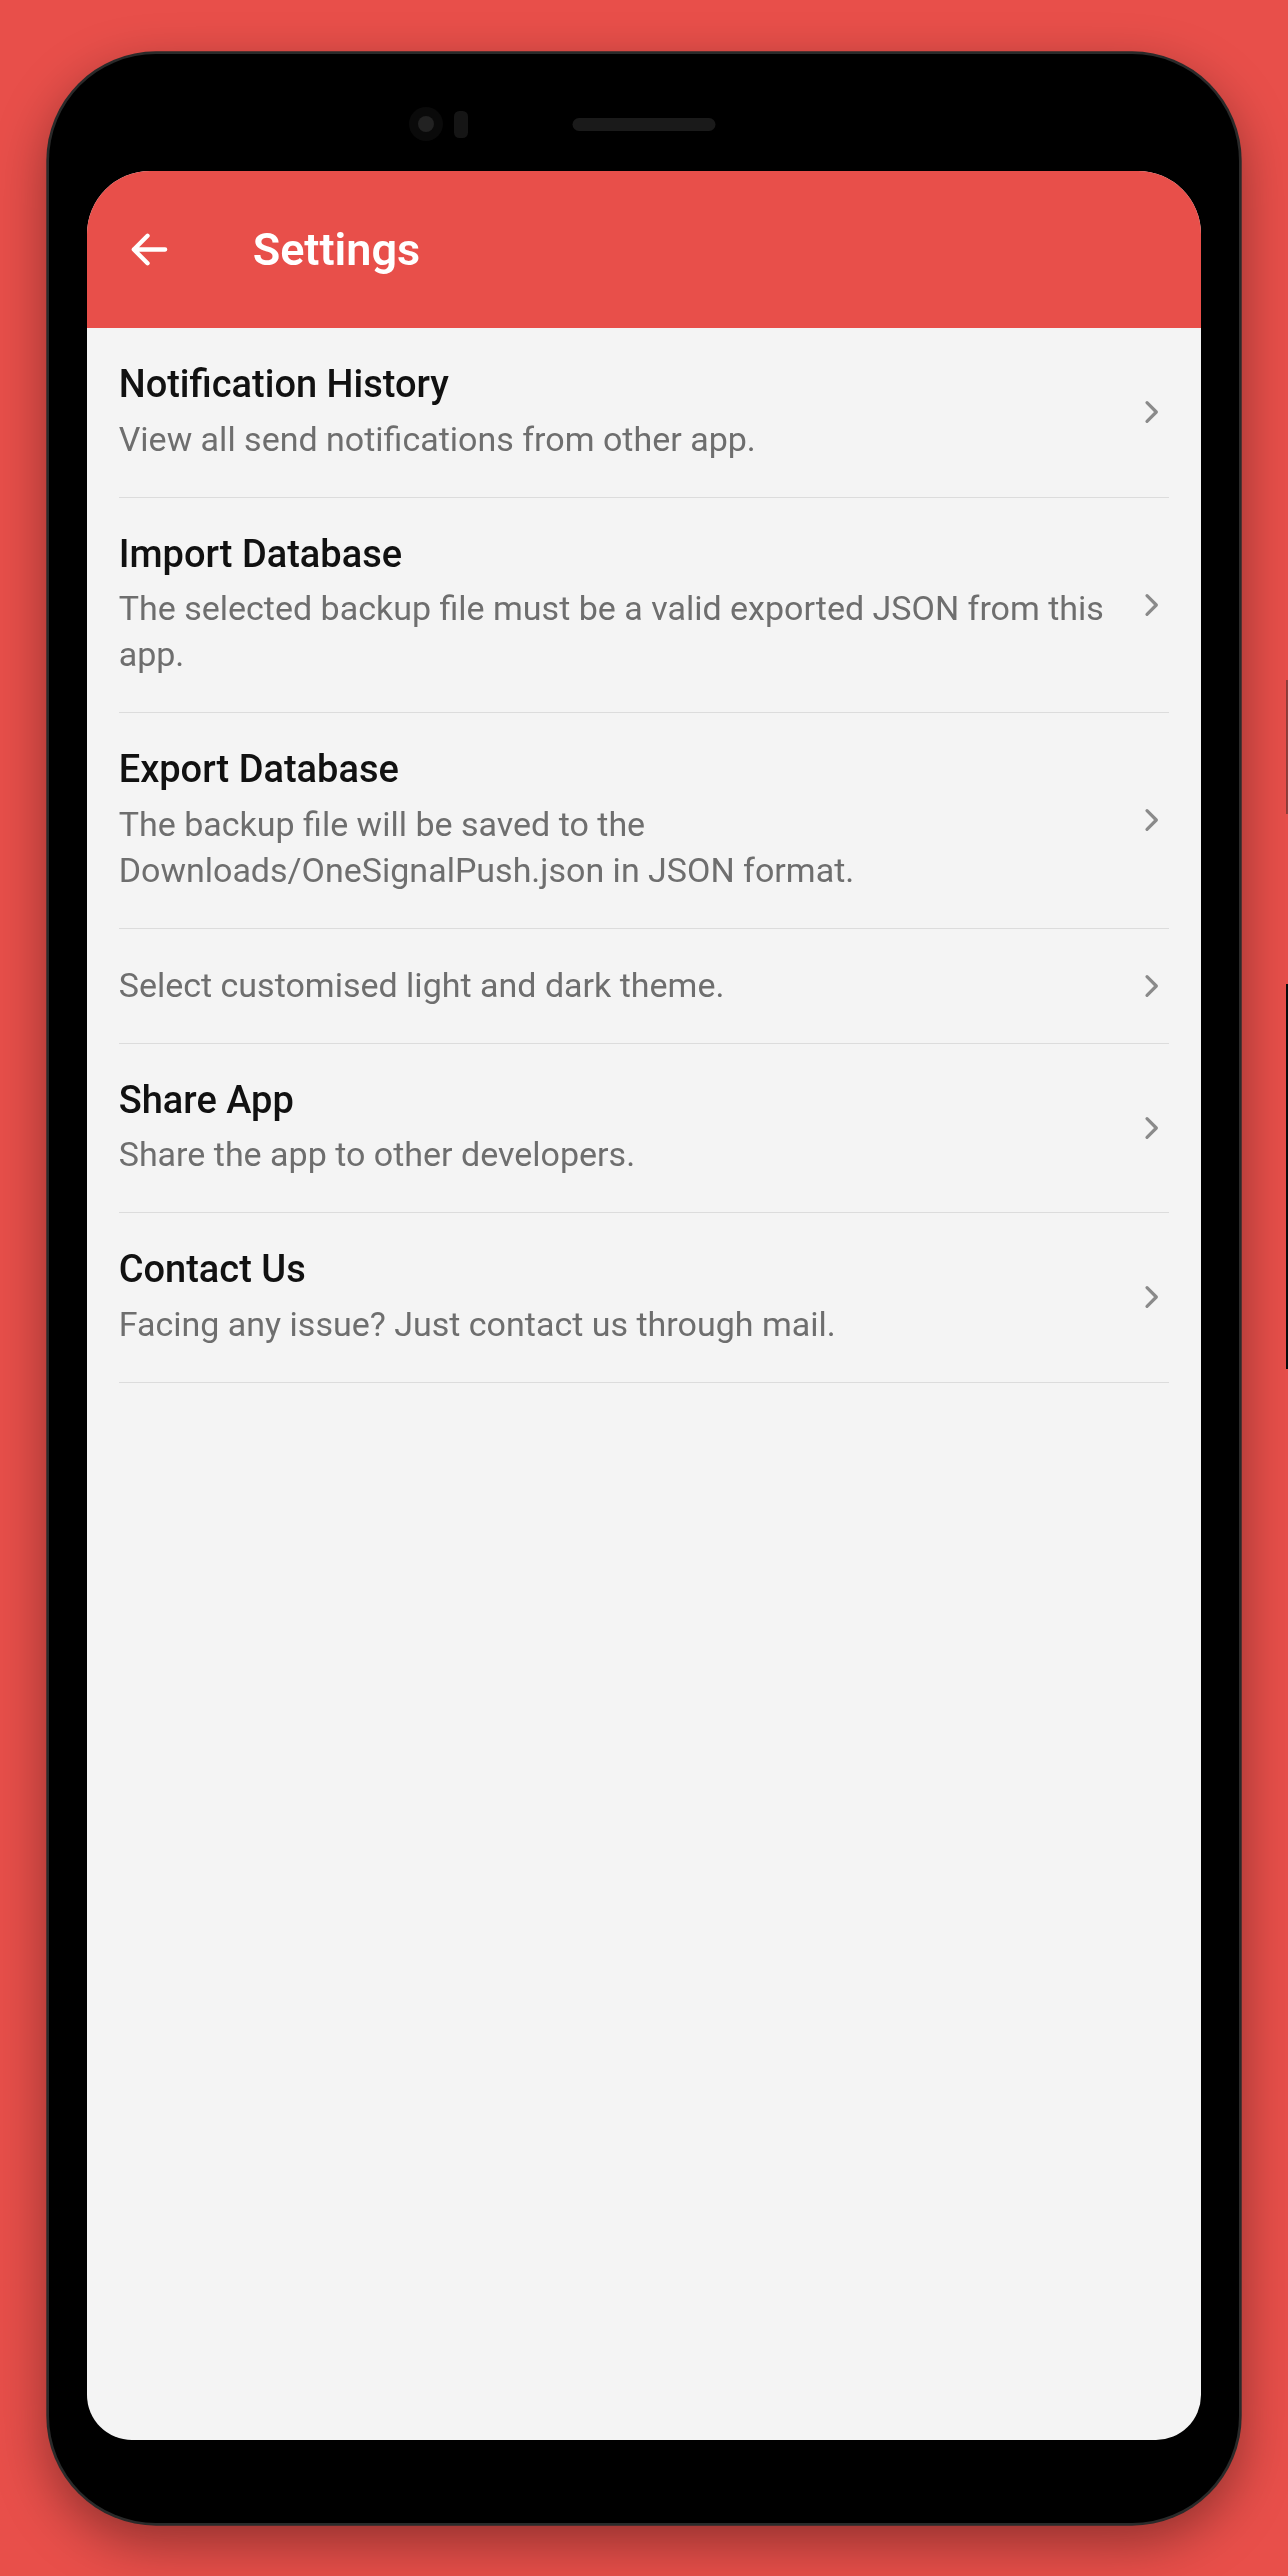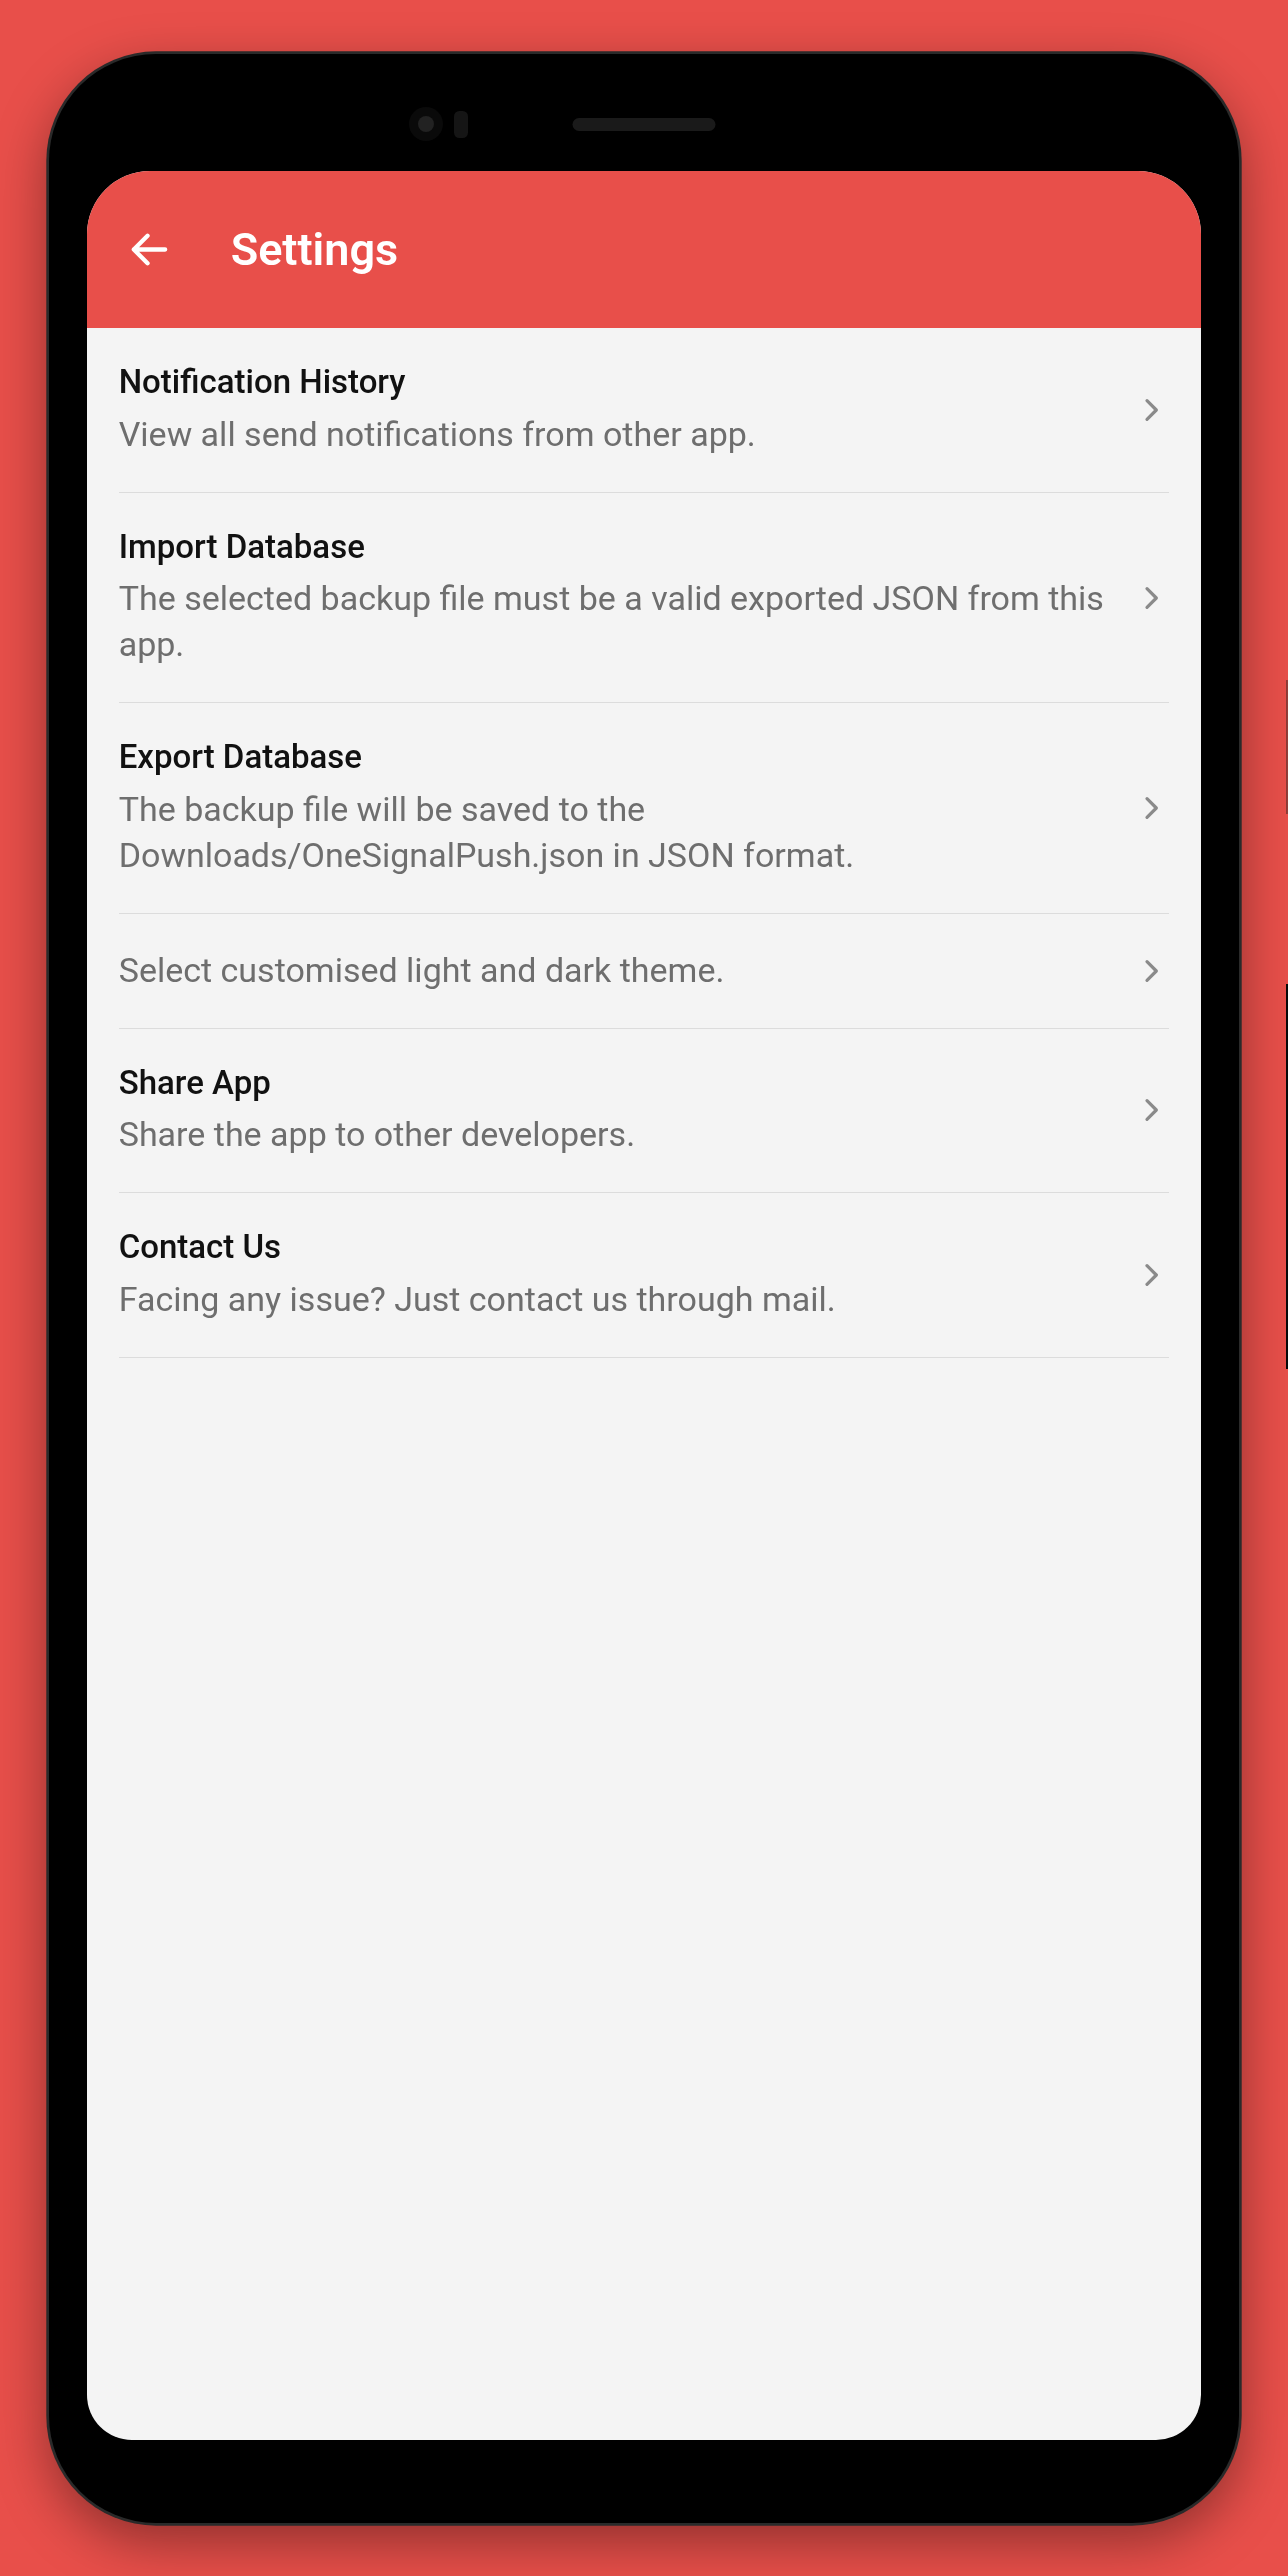--- a/index.html
+++ b/index.html
@@ -107,42 +107,42 @@
   display: flex;
   align-items: center;
   justify-content: center;
   cursor: pointer;
 }
 
 .appbar-title {
   color: #fff;
   font-size: 45px;
   font-weight: 600;
-  margin-left: 45px;
+  margin-left: 67px;
 }
 
 .content {
   padding: 0 32px;
 }
 
 .list-item {
   padding: 34px 0 34px 0;
   border-bottom: 0.9px solid #dcdcdc;
   display: flex;
   align-items: center;
   cursor: pointer;
 }
 
 .list-item-text {
   flex: 1;
   padding-right: 18px;
 }
 
 .item-title {
-  font-size: 33px;
+  font-size: 38px;
   color: #111;
   font-weight: 500;
   margin-bottom: 10.7px;
 }
 
 .item-subtitle {
   font-size: 34px;
   color: #6e6e6e;
   line-height: 1.35;
 }

